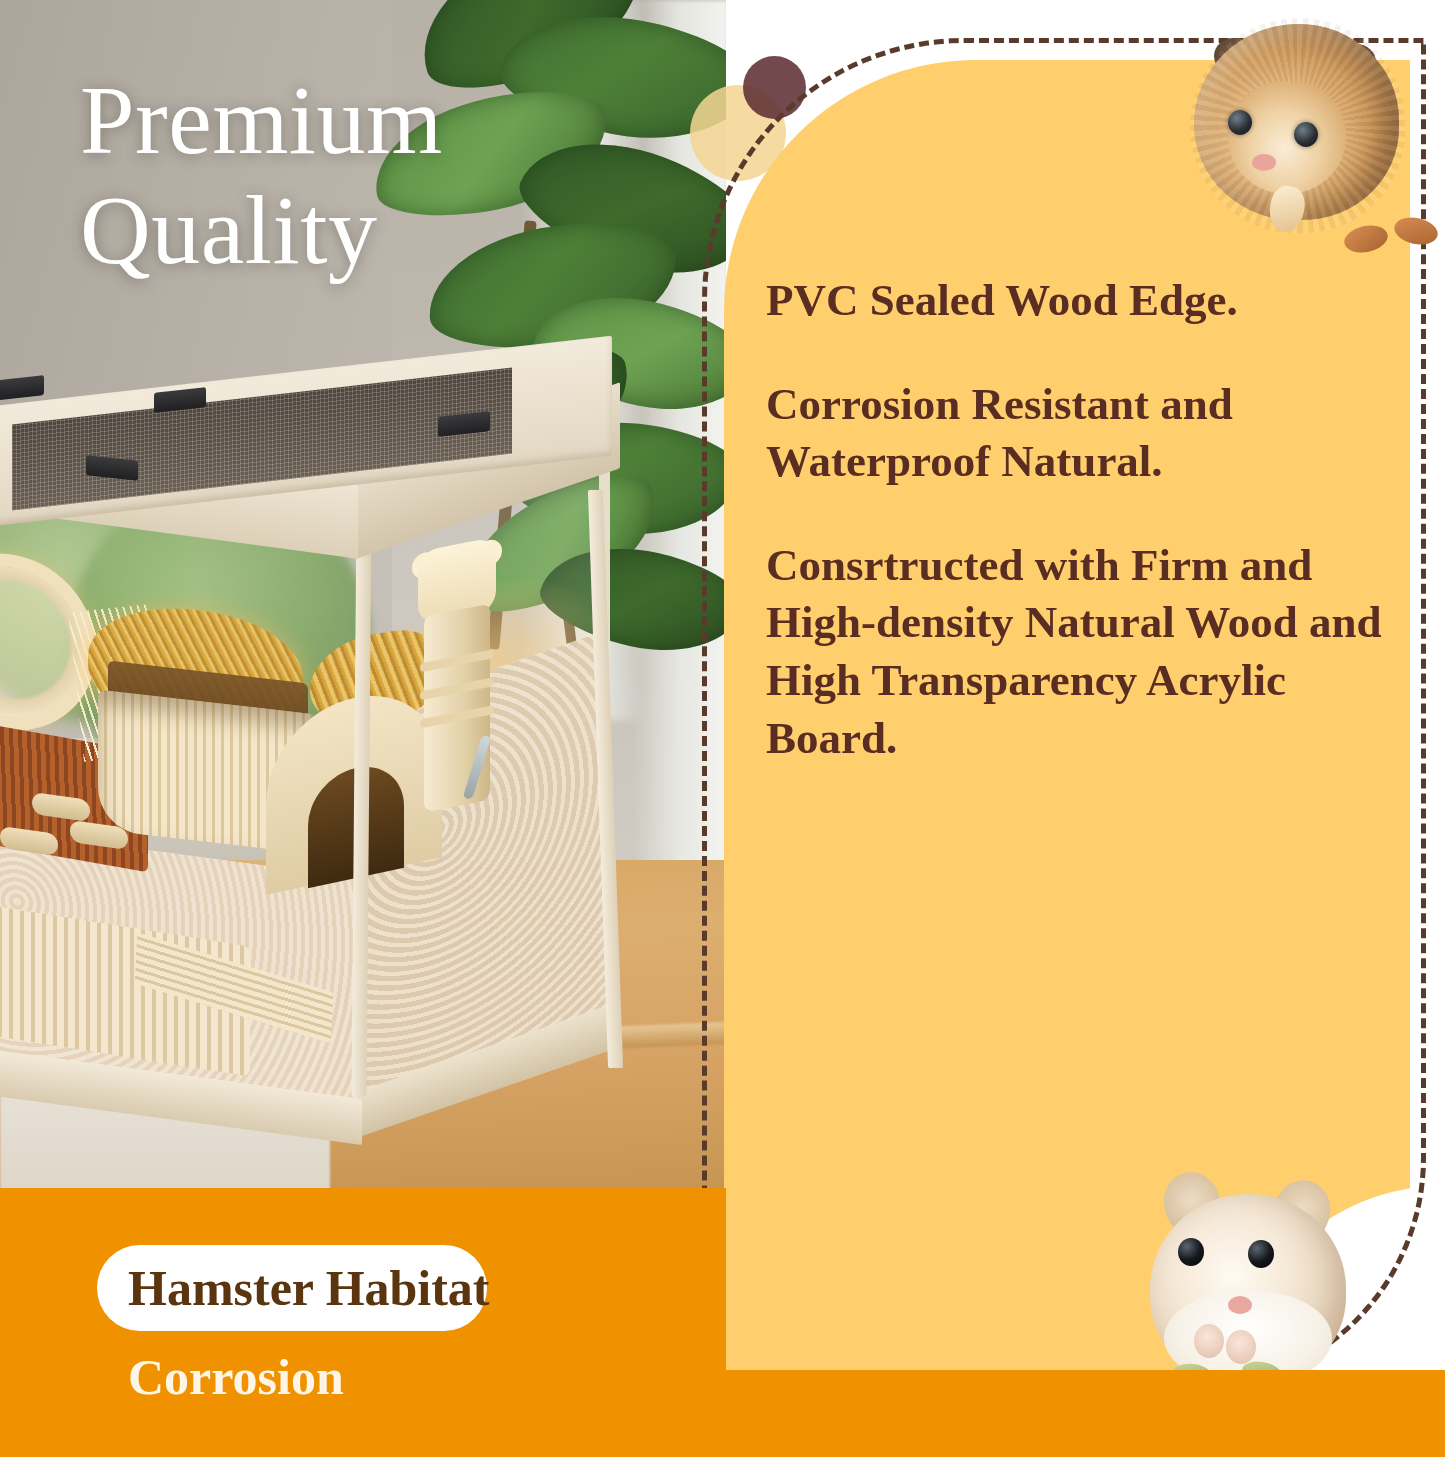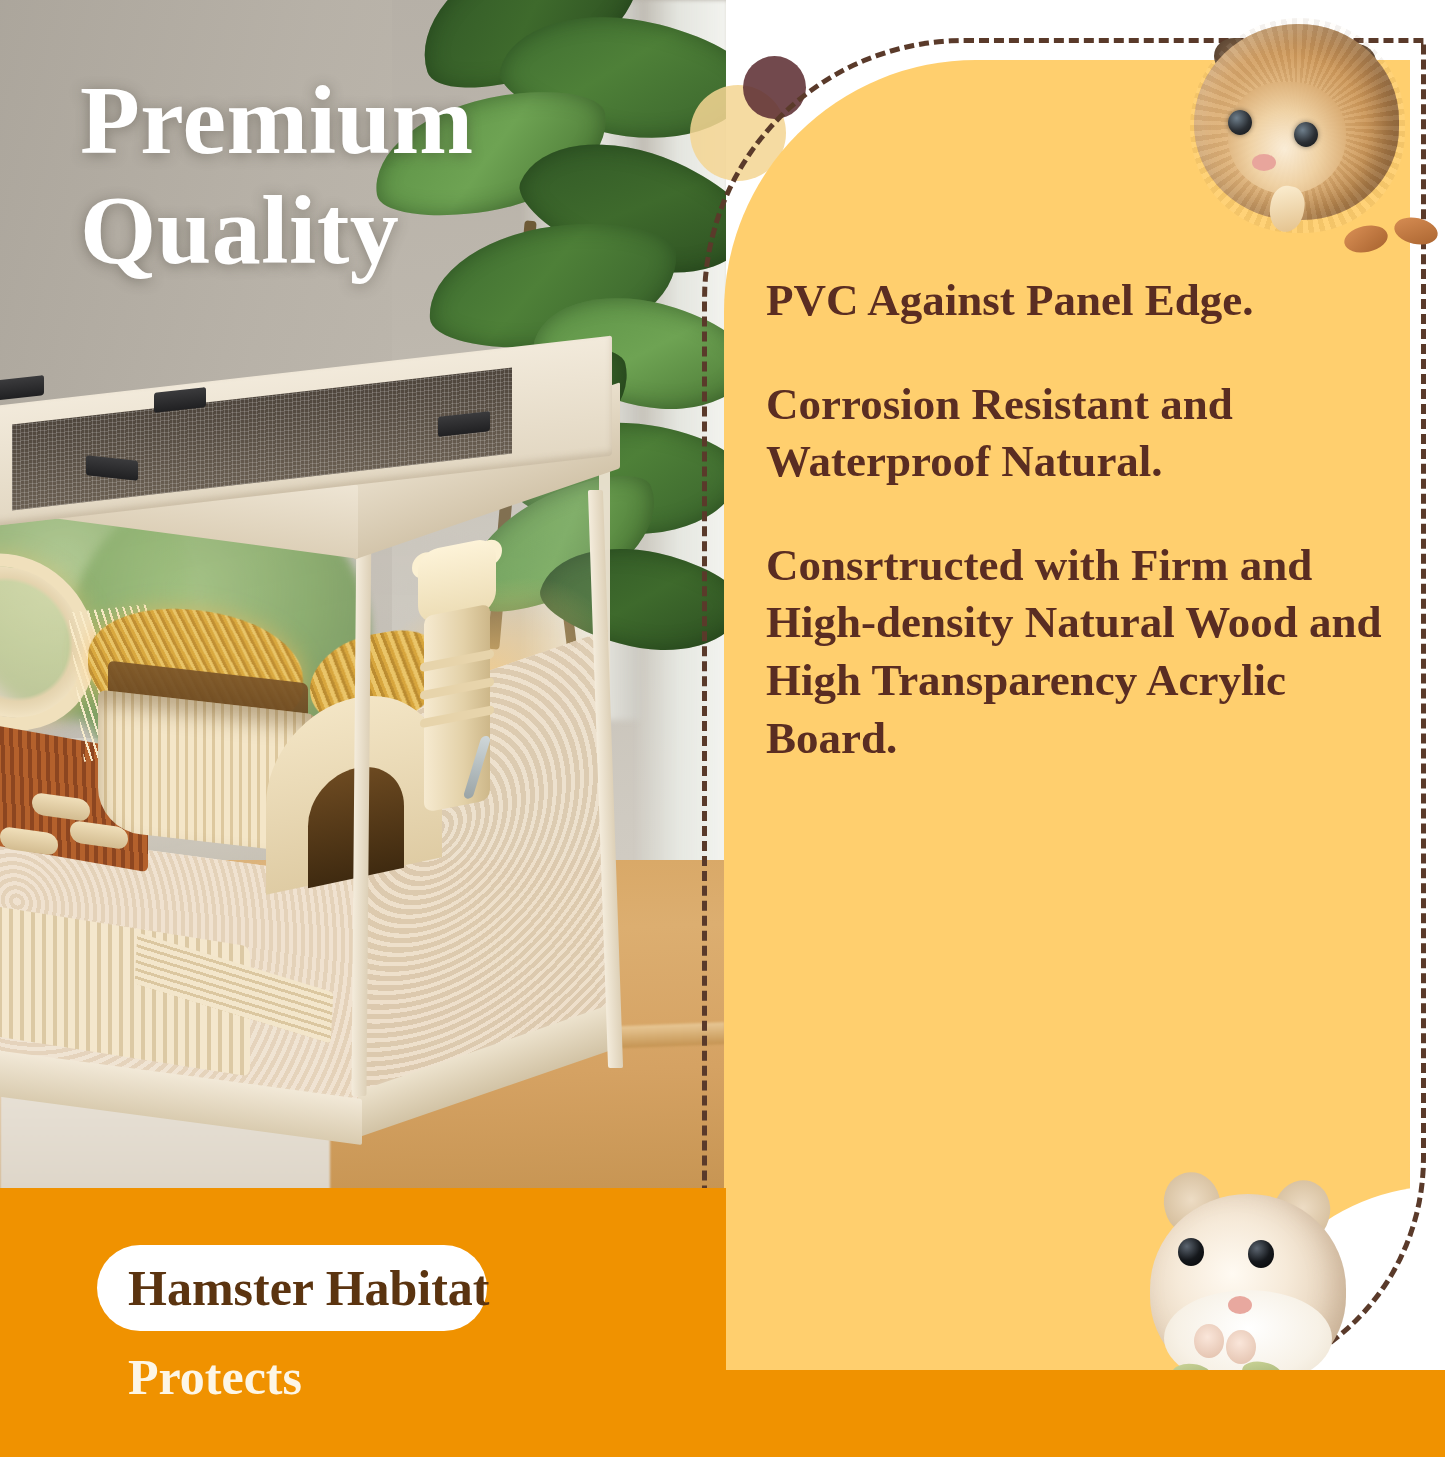--- a/index.html
+++ b/index.html
@@ -254,21 +254,21 @@
   }
   .cage-base-r {
     position:absolute; left:400px; top:676px; width:252px; height:46px;
     background:linear-gradient(180deg,#ece2cd,#d2c3a5); transform:skewY(-19deg);
     border-radius:2px;
   }
 
   
   .title {
     position:absolute; left:80px; top:66px; width:620px;
-    color:#ffffff; font-weight:700; font-size:98px; line-height:1.12;
+    color:#ffffff; font-weight:400; font-size:98px; line-height:1.12;
     letter-spacing:.5px;
     text-shadow:0 2px 14px rgba(60,55,45,.42);
   }
   .title span { display:block; }
 
   
   .dot-cream {
     position:absolute; left:690px; top:85px; width:96px; height:96px;
     border-radius:50%; background:#f3d593; opacity:.86;
   }
@@ -503,21 +503,21 @@
 
   <div class="dot-cream"></div>
   <div class="dot-maroon"></div>
 
   <div class="panel"></div>
   <div class="panel-round-br"></div>
   <div class="panel-mask-br"></div>
   <div class="dash"></div>
 
   <div class="features">
-    <div class="feature">PVC Against Panel Edge.</div>
+    <div class="feature">PVC Sealed Wood Edge.</div>
     <div class="feature">Corrosion Resistant and Waterproof Natural.</div>
     <div class="feature">Consrtructed with Firm and High-density Natural Wood and High Transparency Acrylic Board.</div>
   </div>
 
   <div class="hamster-top">
     <div class="ht-ear" style="left:24px; top:20px;"></div>
     <div class="ht-ear" style="left:146px; top:26px;"></div>
     <div class="ht-body"></div>
     <div class="ht-fur"></div>
     <div class="ht-face"></div>
@@ -548,15 +548,15 @@
       <div class="pseed" style="left:22px; top:28px; transform:rotate(4deg);"></div>
       <div class="pseed" style="left:60px; top:30px; transform:rotate(-10deg);"></div>
       <div class="pseed" style="left:98px; top:28px; transform:rotate(8deg);"></div>
     </div>
   </div>
 
   <div class="orange-band"></div>
   <div class="orange-band-right"></div>
   <div class="pill"></div>
   <div class="pill-label">Hamster Habitat</div>
-  <div class="sub-label">Protects</div>
+  <div class="sub-label">Corrosion</div>
 
 </div>
 
 </body></html>

